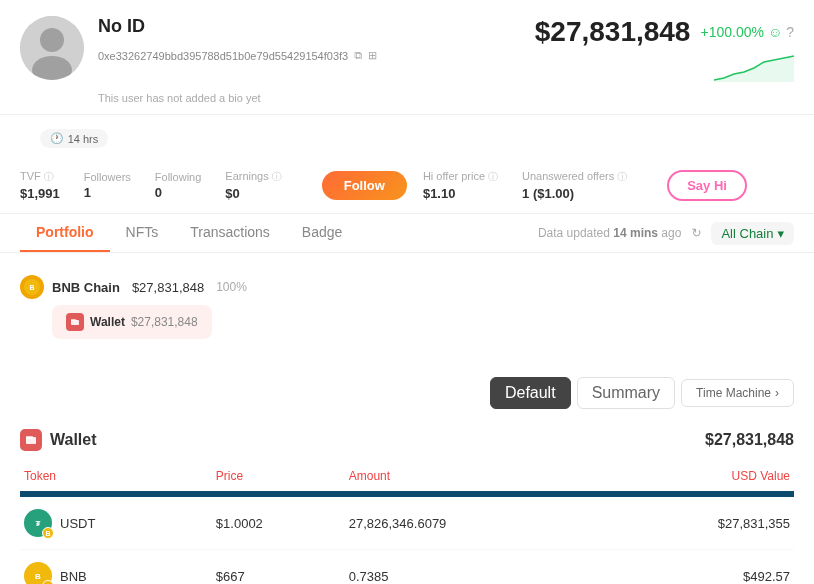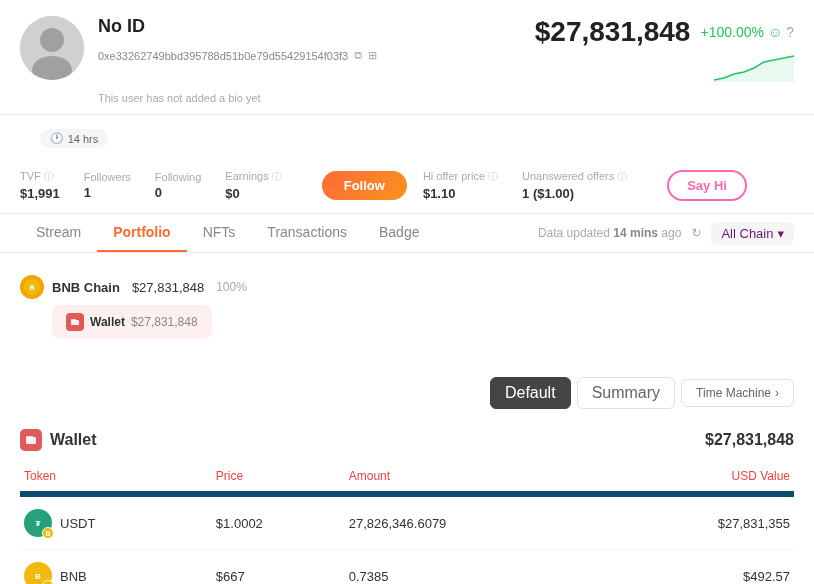--- a/index.html
+++ b/index.html
@@ -30,21 +30,21 @@
     .follow-btn { background: linear-gradient(135deg, #ff6b35, #f7931e); color: white; border: none; border-radius: 20px; padding: 7px 22px; font-size: 13px; font-weight: 600; cursor: pointer; margin: 0 16px; }
     .sayhi-btn { background: white; color: #ff69b4; border: 2px solid #ff69b4; border-radius: 20px; padding: 6px 18px; font-size: 13px; font-weight: 600; cursor: pointer; margin-left: auto; }
 
     
     .nav-tabs { display: flex; align-items: center; padding: 0 20px; border-bottom: 1px solid #eee; }
     .nav-tab { padding: 10px 16px; font-size: 14px; color: #888; cursor: pointer; border-bottom: 2px solid transparent; text-decoration: none; }
     .nav-tab.active { color: #ff6b35; border-bottom: 2px solid #ff6b35; font-weight: 600; }
     .nav-tab-right { margin-left: auto; display: flex; align-items: center; gap: 10px; font-size: 12px; color: #aaa; }
     .data-updated { font-size: 12px; color: #aaa; }
     .data-updated strong { color: #888; }
-    .chain-select { display: flex; align-items: center; gap: 4px; font-size: 13px; color: #701a75; cursor: pointer; background: #f5f5f5; border-radius: 6px; padding: 4px 10px; }
+    .chain-select { display: flex; align-items: center; gap: 4px; font-size: 13px; color: #15803d; cursor: pointer; background: #f5f5f5; border-radius: 6px; padding: 4px 10px; }
 
     
     .portfolio-content { padding: 16px 20px; }
     .chain-group { margin-bottom: 12px; }
     .chain-header { display: flex; align-items: center; gap: 8px; padding: 6px 0; }
     .chain-icon { width: 24px; height: 24px; border-radius: 50%; background: #f0a500; display: flex; align-items: center; justify-content: center; font-size: 10px; color: white; font-weight: 700; }
     .chain-name { font-size: 13px; font-weight: 600; color: #333; }
     .chain-value { font-size: 13px; color: #333; margin-left: 4px; }
     .chain-pct { font-size: 12px; color: #aaa; margin-left: 4px; }
     .wallet-chip { display: inline-flex; align-items: center; gap: 6px; background: #fff0f0; border-radius: 8px; padding: 8px 14px; margin-left: 32px; cursor: pointer; }
@@ -156,21 +156,20 @@
     <div class="stat-label">
       <span>Unanswered offers</span>
       <span style="color:#ccc; font-size:10px;">ⓘ</span>
     </div>
     <div class="stat-value">1 ($1.00)</div>
   </div>
   <button class="sayhi-btn" style="margin-left: 16px;">Say Hi</button>
 </div>
 
 <div class="nav-tabs">
-  <a class="nav-tab">Stream</a>
   <a class="nav-tab active">Portfolio</a>
   <a class="nav-tab">NFTs</a>
   <a class="nav-tab">Transactions</a>
   <a class="nav-tab">Badge</a>
   <div class="nav-tab-right">
     <span class="data-updated">
       <span>Data updated</span>
       <strong>14 mins</strong>
       <span>ago</span>
     </span>

